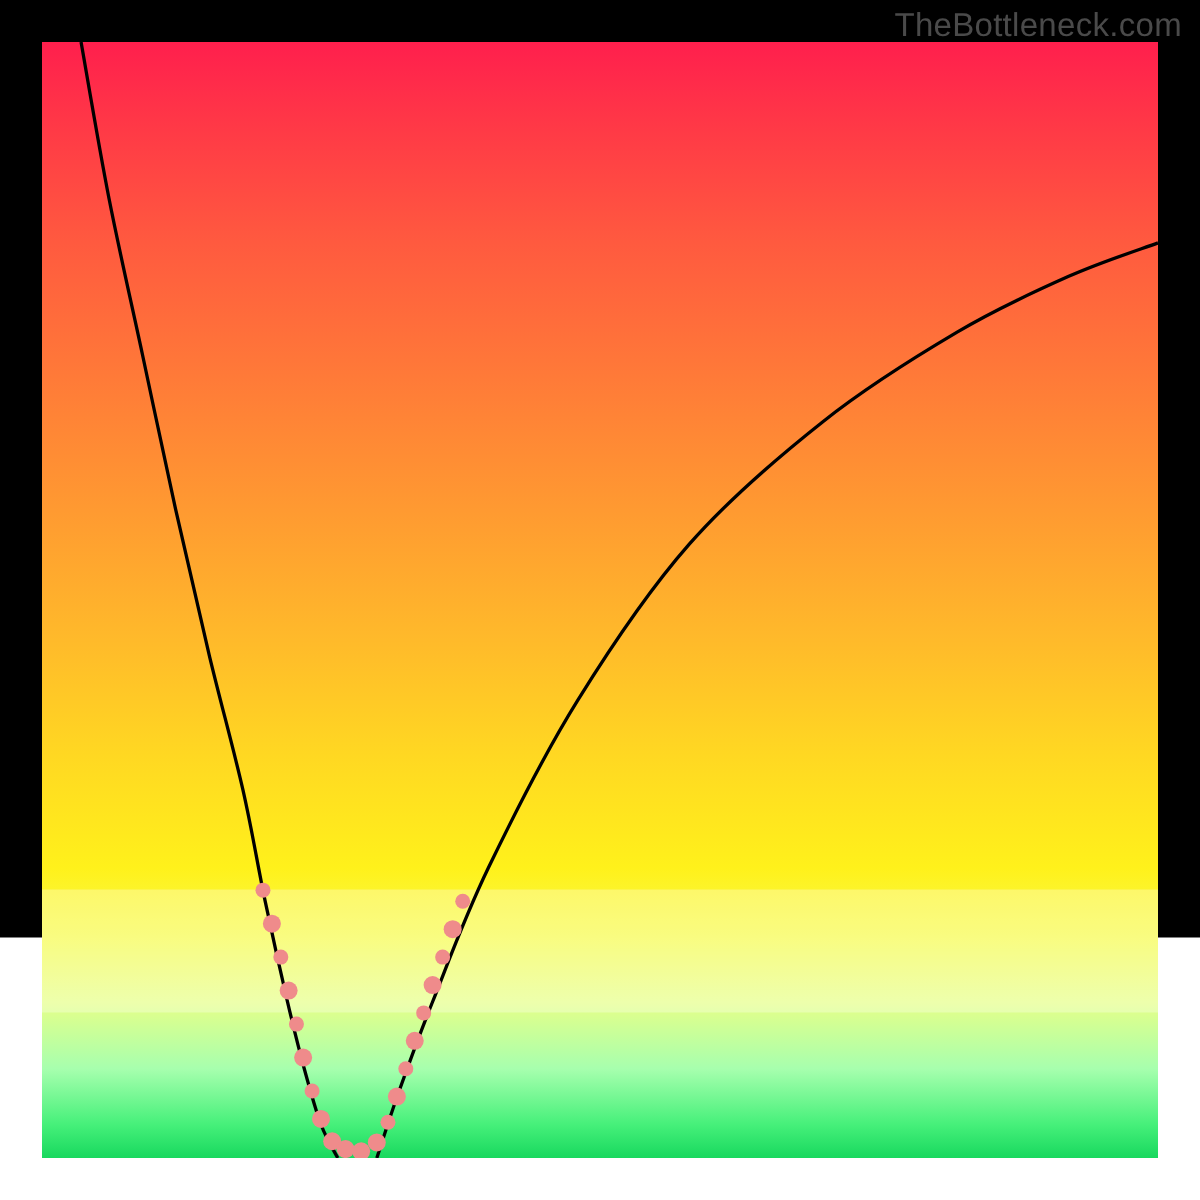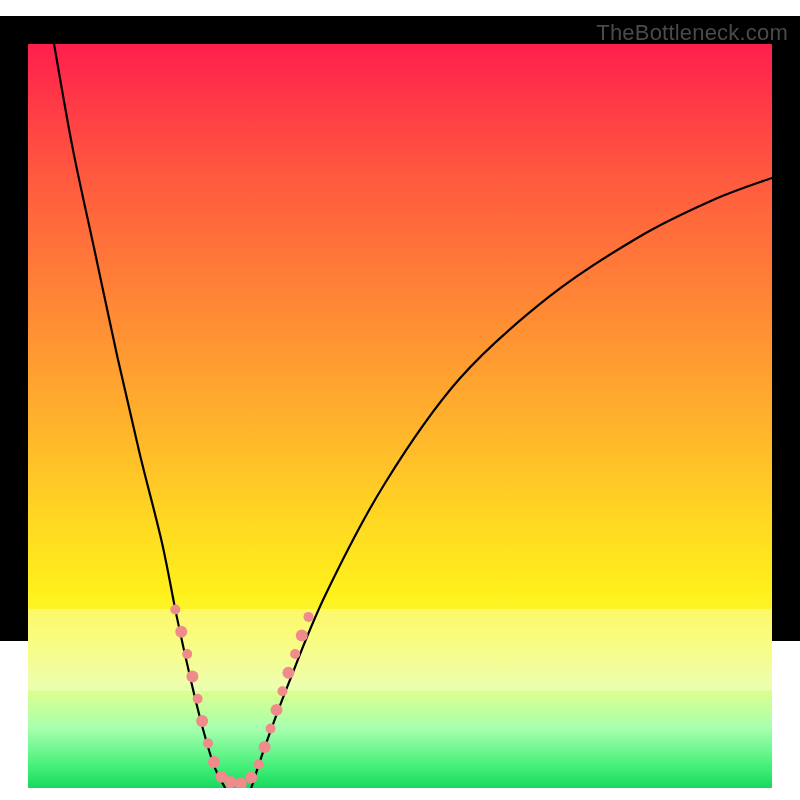--- a/index.html
+++ b/index.html
@@ -9,21 +9,20 @@
     height: 800px;
     overflow: hidden;
     font-family: Arial, Helvetica, sans-serif;
   }
   .frame {
     width: 800px;
     height: 625px;
     background: #000;
     position: relative;
     box-sizing: border-box;
-    margin-top: 16px;
   }
   .plot {
     position: absolute;
     left: 28px;
     top: 28px;
     width: 744px;
     height: 744px;
     overflow: hidden;
   }
   .gradient {

